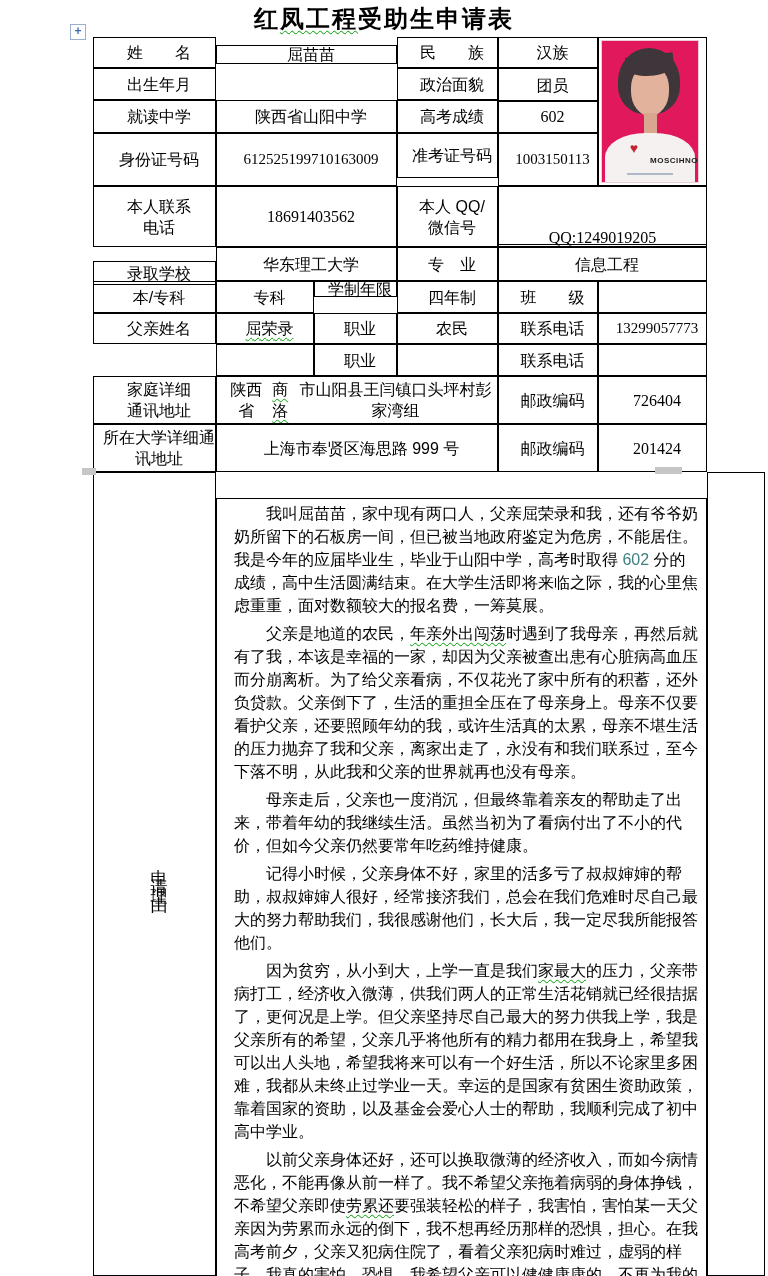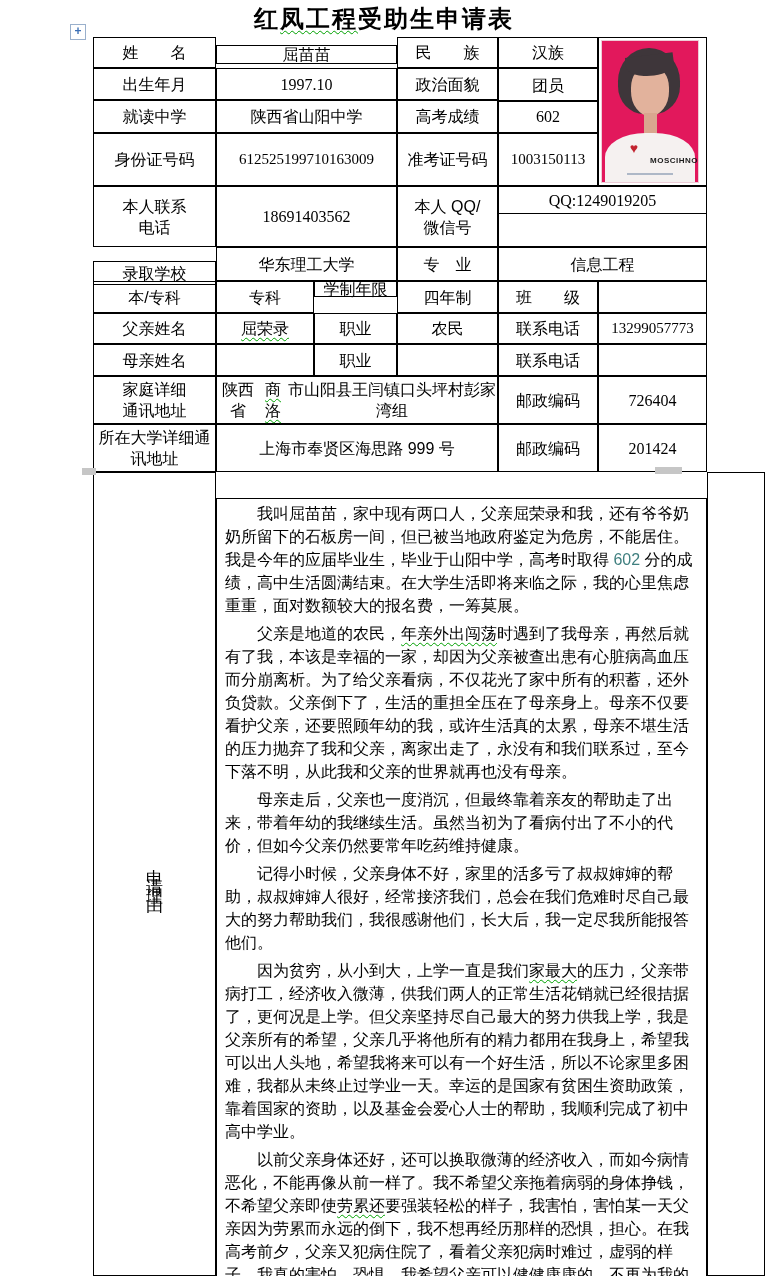--- a/index.html
+++ b/index.html
@@ -6,33 +6,33 @@
   .sheet{position:relative;width:768px;height:1276px;background:#fff;overflow:hidden;
          font-family:"Liberation Sans",sans-serif;color:#000;}
   .doc-title{position:absolute;left:0;top:3px;width:768px;text-align:center;
              font-size:24px;font-weight:700;letter-spacing:2px;}
   .move-handle{position:absolute;left:70px;top:24px;width:14px;height:14px;
                border:1px solid #9ab0cc;background:#fff;color:#3b6fb5;
                font-size:12px;line-height:13px;font-weight:700;text-align:center;cursor:move;}
   .grid{position:absolute;left:93px;top:37px;width:672px;height:1239px;}
   .cell{position:absolute;box-sizing:border-box;border:1px solid #000;
         display:flex;align-items:center;justify-content:center;text-align:center;
-        white-space:pre-line;font-size:16px;line-height:21px;}
+        white-space:pre-line;font-size:16px;line-height:21px;padding-left:9px;}
   .num{font-family:"Liberation Serif",serif;}
   .sm{font-size:15px;}
   .sp-green{text-decoration-line:underline;text-decoration-style:wavy;
             text-decoration-color:#00a000;text-decoration-thickness:1px;
             text-underline-offset:3px;text-decoration-skip-ink:none;}
   .sp-red{text-decoration-line:underline;text-decoration-style:wavy;
           text-decoration-color:#c00000;text-decoration-thickness:1px;
           text-underline-offset:3px;text-decoration-skip-ink:none;}
   .teal{color:#3f7f7f;}
   .qq-wrap{flex-direction:column;align-items:stretch;justify-content:flex-start;padding:0;}
-  .qq-top{box-sizing:border-box;height:27px;border-bottom:1px solid #000;
-          display:flex;align-items:center;justify-content:center;}
+  .qq-top{box-sizing:border-box;height:14px;border-bottom:1px solid #000;
+          display:flex;align-items:center;justify-content:center;margin-top:44px;}
   .qq-bottom{flex:1;}
   .essay-cell{align-items:flex-start;justify-content:flex-start;text-align:left;}
   .essay-body{box-sizing:border-box;width:100%;padding:3px 8px 0 8px;}
   .essay-p{margin:0 0 5px 0;text-indent:2em;font-size:16px;line-height:23px;text-align:left;
            white-space:normal;}
   .essay-label{writing-mode:vertical-rl;text-orientation:upright;letter-spacing:9px;
                font-size:17px;font-weight:400;}
   .photo-cell{padding:2px 7px 2px 2px;align-items:stretch;justify-content:stretch;}
   .photo{position:relative;flex:1;background:#e2185c;overflow:hidden;border:1px solid #edccd6;}
   .ph-hair{position:absolute;left:17%;top:5%;width:64%;height:47%;background:#3e363a;
@@ -72,32 +72,31 @@
         <div class="ph-bangs"></div>
         <div class="ph-neck"></div>
         <div class="ph-shirt"></div>
         <div class="ph-heart">♥</div>
         <div class="ph-brand">MOSCIHNO</div>
         <div class="ph-sub"></div>
       </div>
     </div>
 
     <div class="cell" style="left:0;top:31px;width:123px;height:32px">出生年月</div>
-    <div class="cell num" style="left:123px;top:31px;width:181px;height:32px">1997.10</div>
     <div class="cell" style="left:304px;top:31px;width:101px;height:32px">政治面貌</div>
     <div class="cell" style="left:405px;top:31px;width:100px;height:34px">团员</div>
 
     <div class="cell" style="left:0;top:63px;width:123px;height:33px">就读中学</div>
     <div class="cell" style="left:123px;top:63px;width:181px;height:33px">陕西省山阳中学</div>
     <div class="cell" style="left:304px;top:63px;width:101px;height:33px">高考成绩</div>
     <div class="cell num" style="left:405px;top:63px;width:100px;height:33px">602</div>
 
     <div class="cell" style="left:0;top:96px;width:123px;height:53px">身份证号码</div>
     <div class="cell num sm" style="left:123px;top:96px;width:181px;height:53px">612525199710163009</div>
-    <div class="cell" style="left:304px;top:96px;width:101px;height:53px">准考证号码</div>
+    <div class="cell" style="left:304px;top:96px;width:101px;height:45px">准考证号码</div>
     <div class="cell num sm" style="left:405px;top:96px;width:100px;height:53px">1003150113</div>
 
     <div class="cell" style="left:0;top:149px;width:123px;height:61px">本人联系
 电话</div>
     <div class="cell num" style="left:123px;top:149px;width:181px;height:61px">18691403562</div>
     <div class="cell" style="left:304px;top:149px;width:101px;height:61px">本人 QQ/
 微信号</div>
     <div class="cell qq-wrap" style="left:405px;top:149px;width:209px;height:61px">
       <div class="qq-top num">QQ:1249019205</div>
       <div class="qq-bottom"></div>
@@ -115,21 +114,20 @@
     <div class="cell" style="left:405px;top:244px;width:100px;height:32px">班　　级</div>
     <div class="cell" style="left:505px;top:244px;width:109px;height:32px"></div>
 
     <div class="cell" style="left:0;top:276px;width:123px;height:31px">父亲姓名</div>
     <div class="cell" style="left:123px;top:276px;width:98px;height:31px"><span class="sp-green">屈荣录</span></div>
     <div class="cell" style="left:221px;top:276px;width:83px;height:31px">职业</div>
     <div class="cell" style="left:304px;top:276px;width:101px;height:31px">农民</div>
     <div class="cell" style="left:405px;top:276px;width:100px;height:31px">联系电话</div>
     <div class="cell num sm" style="left:505px;top:276px;width:109px;height:31px">13299057773</div>
 
-    <div class="cell" style="left:0;top:307px;width:123px;height:32px">母亲姓名</div>
     <div class="cell" style="left:123px;top:307px;width:98px;height:32px"></div>
     <div class="cell" style="left:221px;top:307px;width:83px;height:32px">职业</div>
     <div class="cell" style="left:304px;top:307px;width:101px;height:32px"></div>
     <div class="cell" style="left:405px;top:307px;width:100px;height:32px">联系电话</div>
     <div class="cell" style="left:505px;top:307px;width:109px;height:32px"></div>
 
     <div class="cell" style="left:0;top:339px;width:123px;height:48px">家庭详细
 通讯地址</div>
     <div class="cell" style="left:123px;top:339px;width:282px;height:48px"><span>陕西省</span><span class="sp-green">商洛</span><span>市山阳县王闫镇口头坪村彭家湾组</span></div>
     <div class="cell" style="left:405px;top:339px;width:100px;height:48px">邮政编码</div>

